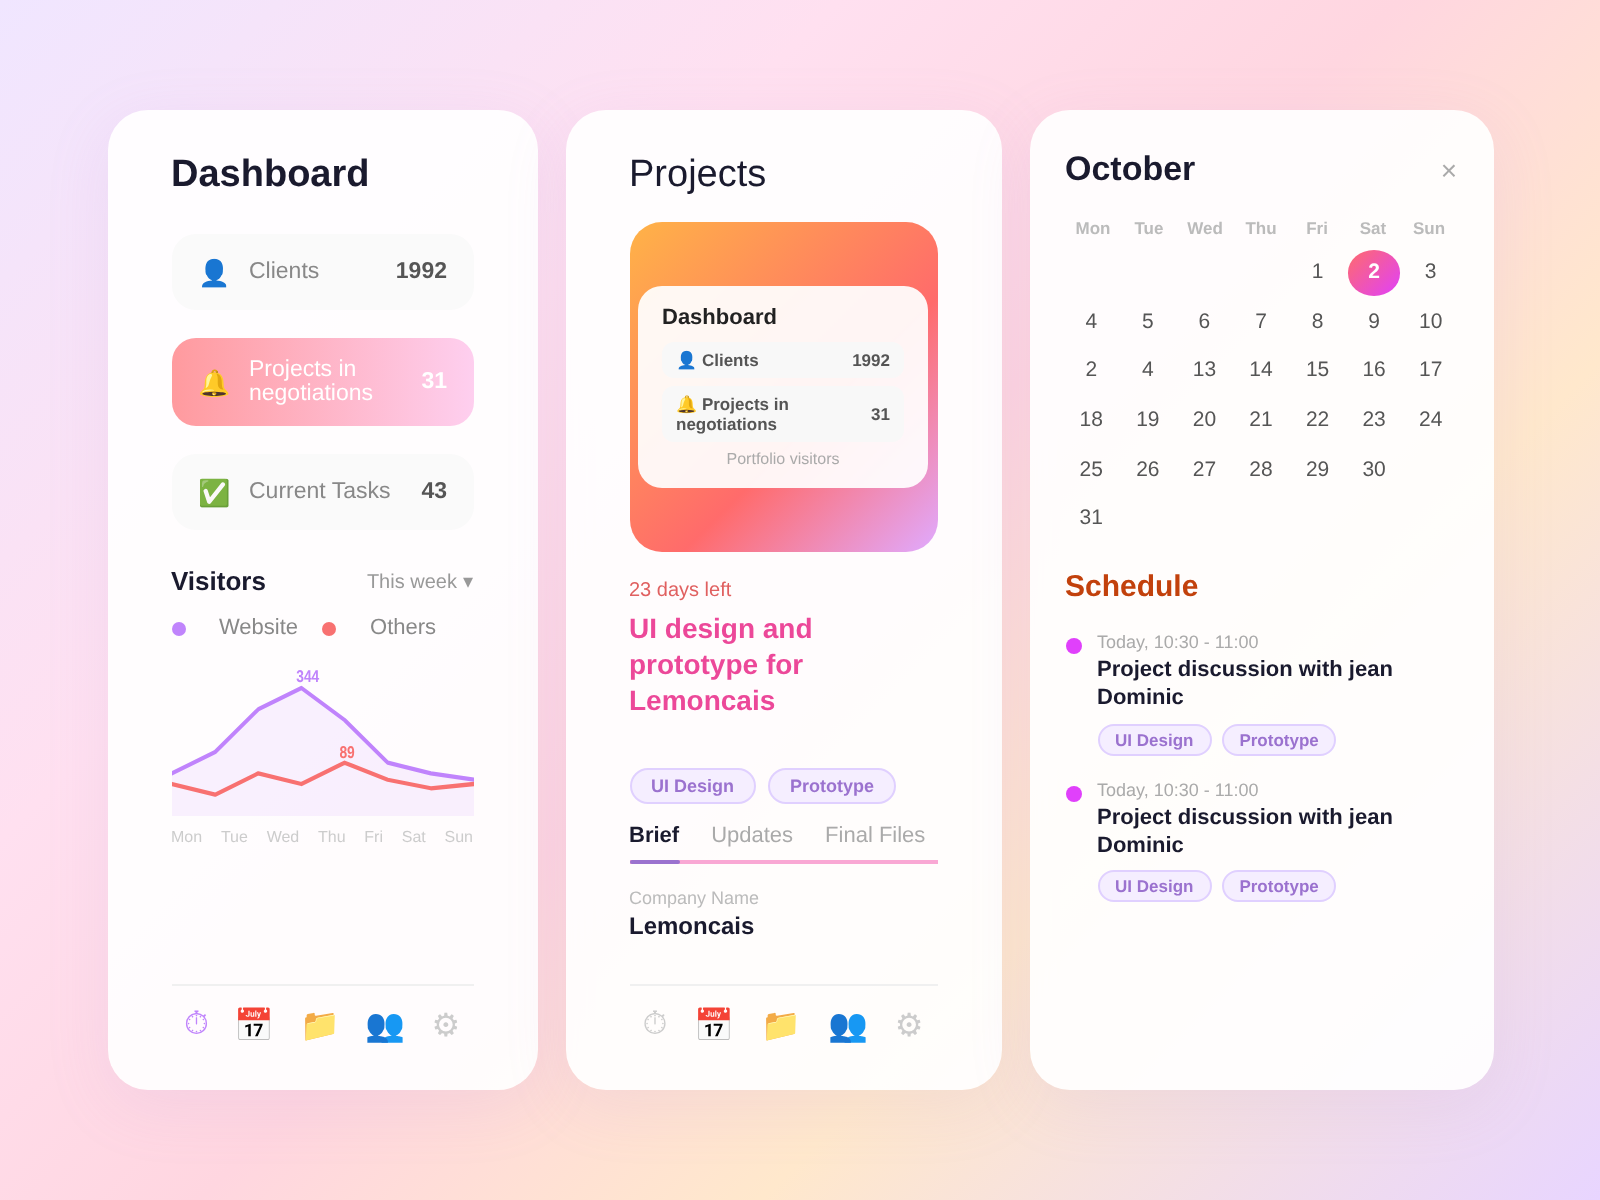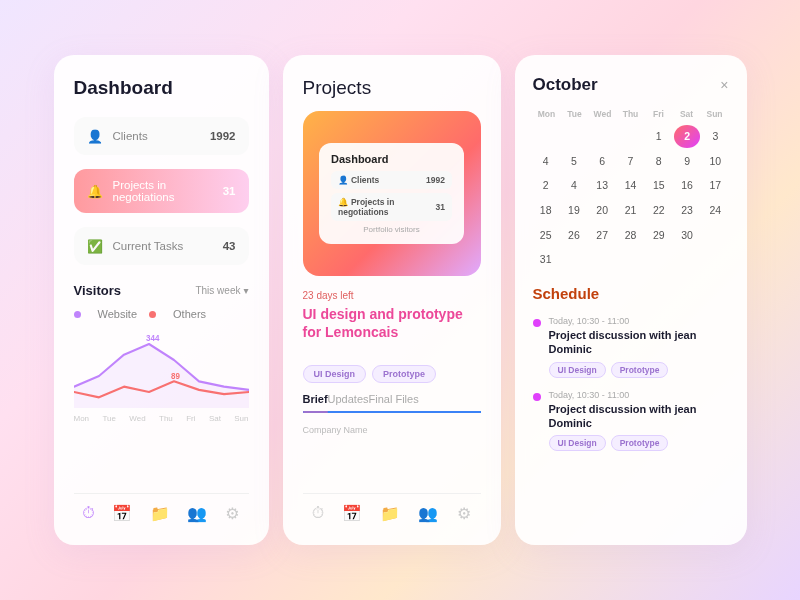--- a/index.html
+++ b/index.html
@@ -13,21 +13,21 @@
       align-items: center;
       justify-content: center;
       gap: 14px;
       padding: 20px;
     }
 
     
     .card {
       background: rgba(255,255,255,0.92);
       border-radius: 20px;
-      padding: 22px 20px;
+      padding: 22px 32px;
       box-shadow: 0 8px 32px rgba(180,150,220,0.13);
     }
 
     
     .card-dashboard {
       width: 215px;
       min-height: 490px;
       display: flex;
       flex-direction: column;
       gap: 14px;
@@ -215,22 +215,22 @@
       border-radius: 20px;
       padding: 3px 10px;
       font-size: 9px;
       font-weight: 600;
       border: 1px solid #e0d0ff;
       color: #9b72cf;
       background: #f5eeff;
     }
     .tab-bar {
       display: flex;
-      gap: 0;
-      border-bottom: 2px solid #3b82f6;
+      gap: 16px;
+      border-bottom: 2px solid #f9a8d4;
       margin-bottom: 12px;
     }
     .tab-item {
       font-size: 11px;
       color: #aaa;
       padding-bottom: 6px;
       cursor: pointer;
       position: relative;
     }
     .tab-item.active {
@@ -473,20 +473,21 @@
     </div>
   </div>
 
   <div class="tab-bar">
     <span class="tab-item active">Brief</span>
     <span class="tab-item">Updates</span>
     <span class="tab-item">Final Files</span>
   </div>
 
   <div class="field-label">Company Name</div>
+  <div class="field-value">Lemoncais</div>
 
   <div class="bottom-nav">
     <span class="nav-icon">⏱</span>
     <span class="nav-icon active">📅</span>
     <span class="nav-icon">📁</span>
     <span class="nav-icon">👥</span>
     <span class="nav-icon">⚙</span>
   </div>
 </div>
 

